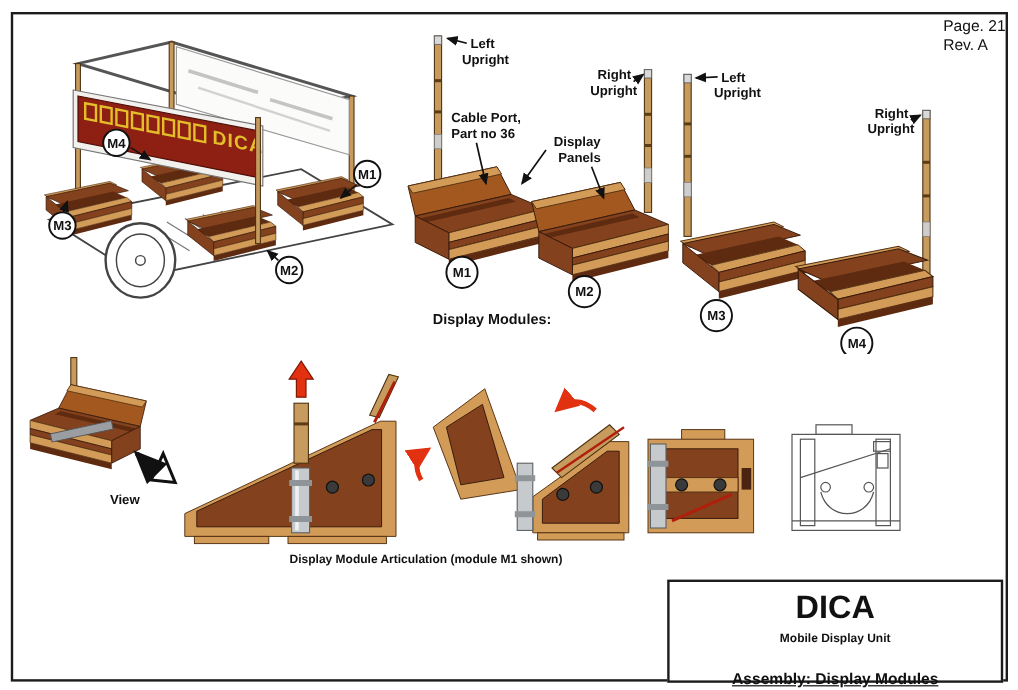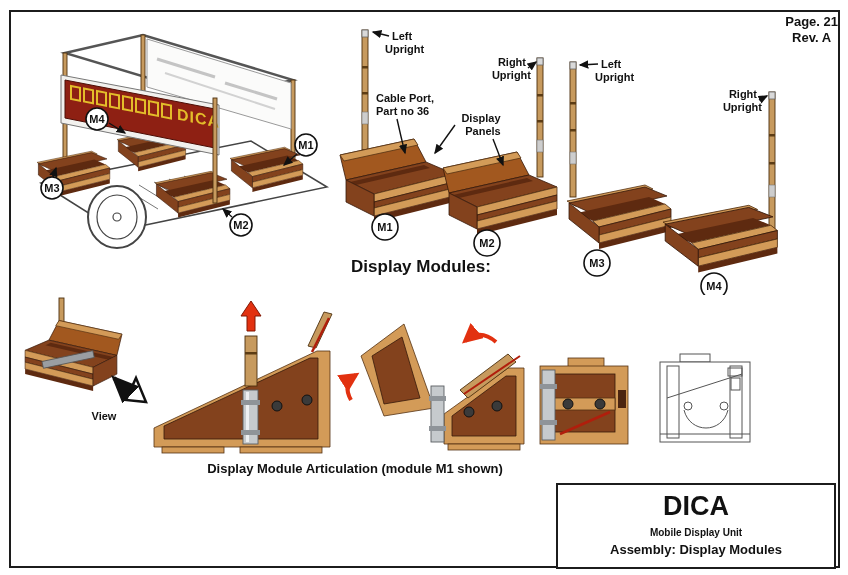--- a/index.html
+++ b/index.html
@@ -1,46 +1,46 @@
 <!DOCTYPE html>
 <html style="--wood-dark: #83421d; --wood-mid: #a2581f; --wood-light: #d39b58; --wood-shadow: #5e2a10; --pole-tan: #c79a5e; --banner-red: #8e2013; --banner-gold: #e3bd2a; --arrow-red: #e23110; --metal-gray: #c6cacd; --ink: #111111;"><head>
 <meta charset="utf-8">
 <style>
   html,body{margin:0;padding:0;background:#fff;}
   .canvas{position:relative;width:848px;height:575px;background:#fff;overflow:hidden;
           font-family:"Liberation Sans",sans-serif;color:#111;}
   .page-border{position:absolute;left:9px;top:10px;width:831px;height:558px;
                border:2px solid #1c1c1c;box-sizing:border-box;}
-  .page-info{position:absolute;right:10px;top:14px;text-align:center;
-             font-weight:bold;font-size:13px;line-height:16px;}
+  .page-info{position:absolute;right:10px;top:14px;text-align:left;
+             font-weight:normal;font-size:13px;line-height:16px;}
   .fig{position:absolute;}
   svg text{font-family:"Liberation Sans",sans-serif;}
   .badge-c{fill:#fff;stroke:#111;stroke-width:1.6;}
   .badge-t{font-size:11px;font-weight:bold;fill:#111;text-anchor:middle;}
   .ann-t{font-size:11px;font-weight:bold;fill:#111;}
   .leader{stroke:#111;stroke-width:1.4;fill:none;}
   .wood-d{fill:var(--wood-dark,#83421d);stroke:#36190a;stroke-width:.8;}
   .wood-m{fill:var(--wood-mid,#a2581f);stroke:#36190a;stroke-width:.8;}
   .wood-l{fill:var(--wood-light,#d39b58);stroke:#543112;stroke-width:.8;}
   .wood-s{fill:var(--wood-shadow,#5e2a10);stroke:none;}
   .pole-f{fill:var(--pole-tan,#c79a5e);stroke:#4c300f;stroke-width:.9;}
   .metal-f{fill:var(--metal-gray,#c6cacd);stroke:#5a5e62;stroke-width:.9;}
   .red-f{fill:var(--arrow-red,#e23110);stroke:#801703;stroke-width:1;}
   .red-s{stroke:var(--arrow-red,#e23110);stroke-width:4;fill:none;}
   .wire{stroke:#555;stroke-width:1;fill:#fff;}
   .wireN{stroke:#555;stroke-width:1;fill:none;}
   .caption{position:absolute;font-weight:bold;text-align:center;white-space:nowrap;}
-  .modules-caption{left:331px;top:259px;width:180px;font-size:17px;line-height:15px;}
-  .artic-caption{left:180px;top:461px;width:350px;font-size:13px;}
+  .modules-caption{left:320px;top:259px;width:180px;font-size:12px;line-height:15px;}
+  .artic-caption{left:180px;top:461px;width:350px;font-size:10px;}
   .title-block{position:absolute;left:556px;top:483px;width:280px;height:86px;
                border:2px solid #1c1c1c;box-sizing:border-box;background:#fff;
                text-align:center;}
   .tb-title{font-weight:bold;font-size:27px;line-height:30px;margin-top:6px;}
   .tb-sub{font-weight:bold;font-size:10px;line-height:18px;margin-top:3px;}
-  .tb-asm{font-weight:bold;font-size:13px;line-height:16px;margin-top:0;}
+  .tb-asm{font-weight:bold;font-size:13px;line-height:16px;margin-top:16px;text-decoration:underline;}
 </style>
 </head>
 <body>
 
 <div class="canvas">
 
   <div class="page-border"></div>
 
   <div class="page-info">
     <div>Page. 21</div>

